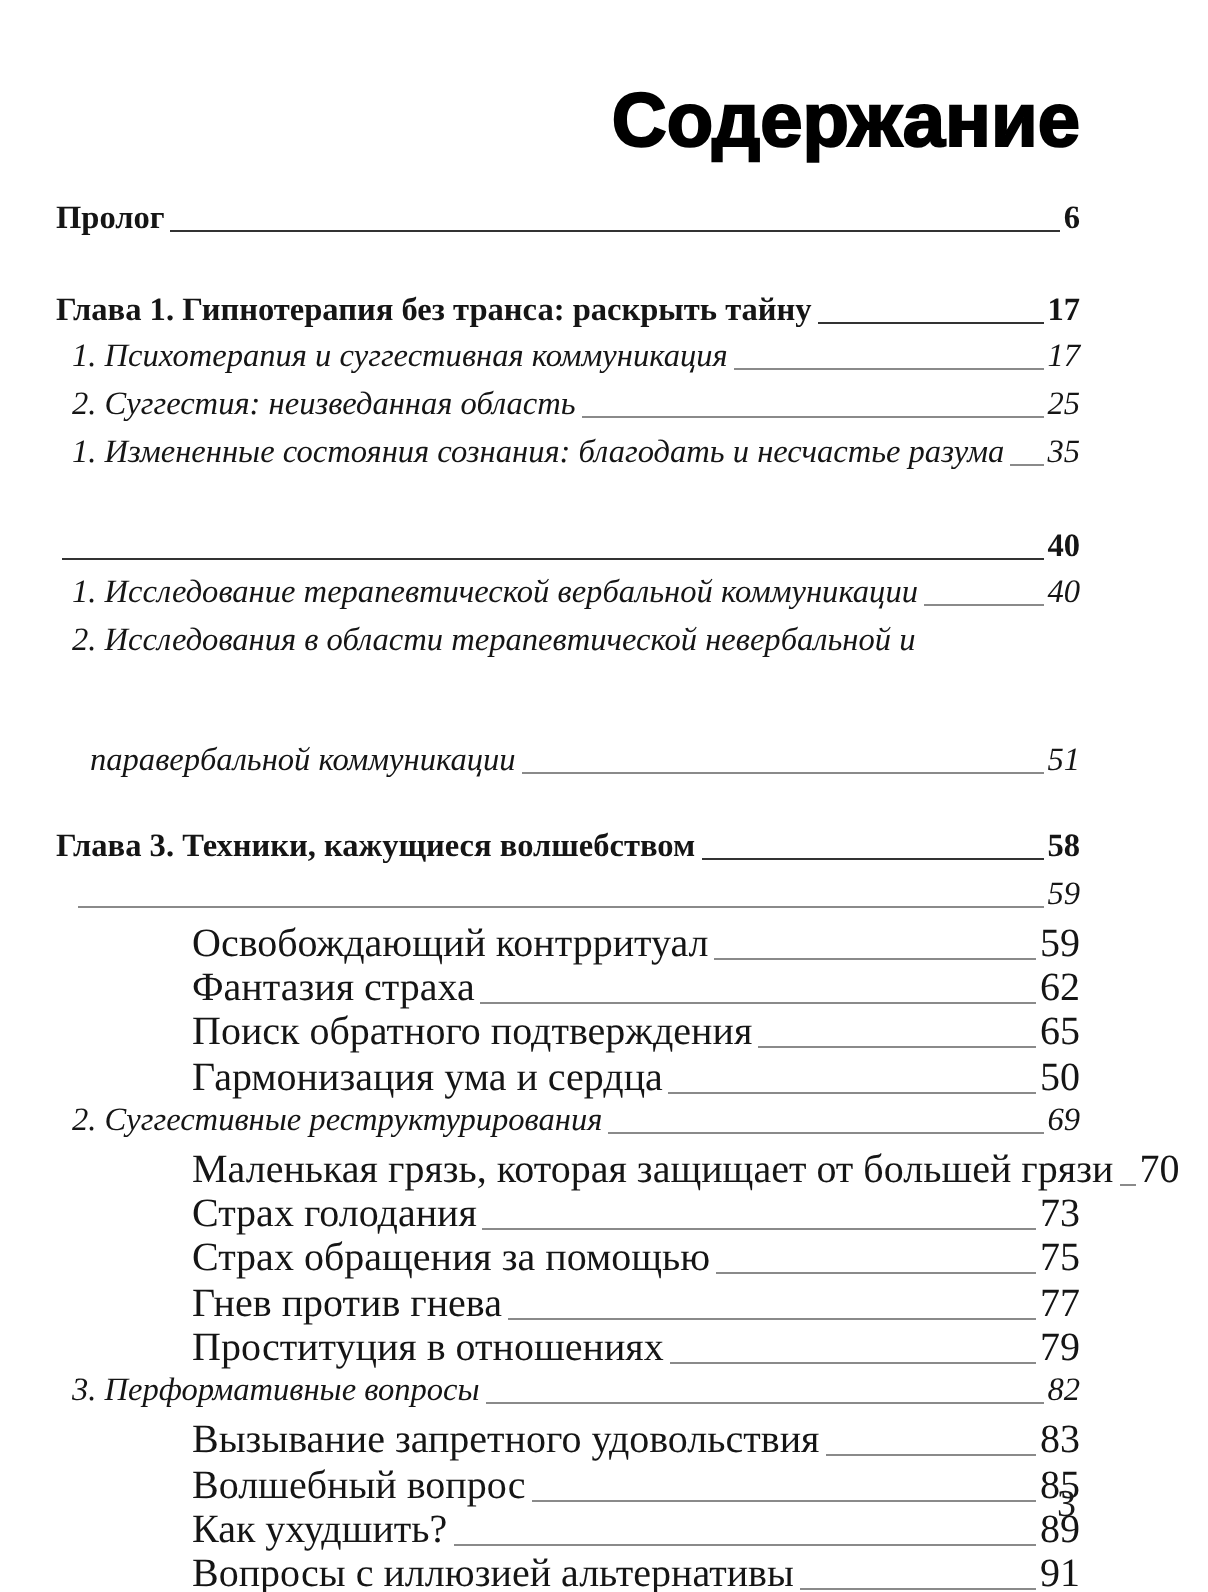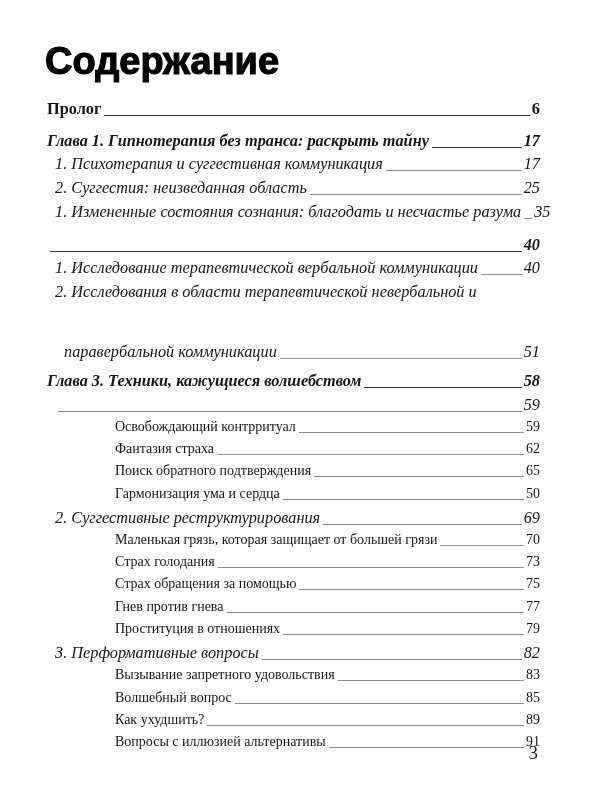--- a/index.html
+++ b/index.html
@@ -7,45 +7,46 @@
     width: 604px; height: 796px;
     background: #ffffff;
     font-family: "Liberation Serif", serif;
     color: #151515;
     overflow: hidden;
   }
   .page {
     position: relative;
     width: 604px; height: 796px;
     box-sizing: border-box;
-    padding: 42px 64px 0 47px;
+    padding: 42px 64px 0 28px;
     background: #ffffff;
+    text-align: right;
   }
   .title {
     font-family: "Liberation Sans", sans-serif;
     font-weight: 900;
     -webkit-text-stroke: 1.1px #000;
     font-size: 38px;
     letter-spacing: 0px;
     color: #000;
     margin: 0 0 17px -2px;
     line-height: 1.05;
   }
   .toc { width: 100%; }
   .row {
     display: flex;
     align-items: baseline;
     height: 23.2px;
     white-space: nowrap;
   }
-  .row.gap { margin-top: 9px; font-style: italic; }
+  .row.gap { margin-top: 23px; }
   .lvl1 { font-weight: bold; font-size: 16.3px; }
   .lvl2 { font-style: italic; font-size: 16.3px; padding-left: 8px; height: 24px; }
   .lvl2.cont { padding-left: 17px; height: 20px; margin-top: 36px; }
-  .lvl3 { font-size: 14px; padding-left: 68px; height: 22.3px; }
+  .lvl3 { font-size: 20px; padding-left: 68px; height: 22.3px; }
   .label { white-space: nowrap; }
   .leader {
     flex: 1 1 auto;
     min-width: 8px;
     border-bottom: 1px solid #8a8a8a;
     transform: translateY(2px);
     margin-left: 3px;
   }
   .lvl1 .leader { border-bottom: 1.7px solid #333; }
   .pagenum { margin-left: 2px; }

